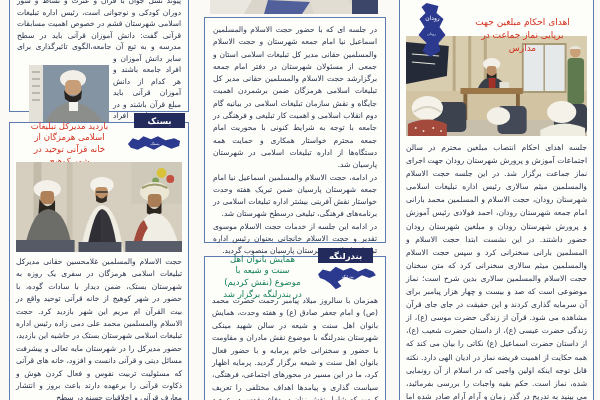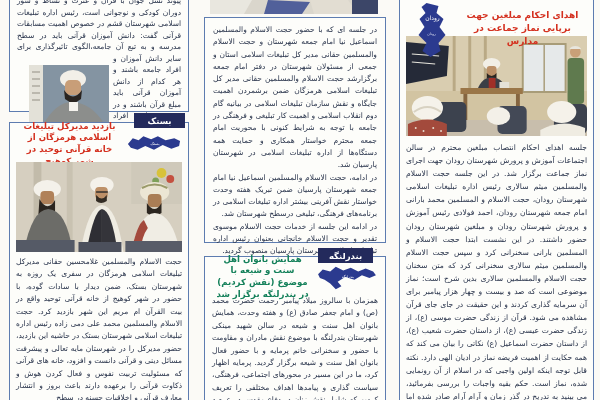--- a/index.html
+++ b/index.html
@@ -4,21 +4,21 @@
 <style>
   html,body{margin:0;padding:0;background:#e8e8e8;}
   .page{position:relative;width:600px;height:400px;background:#fbfaf6;overflow:hidden;
         font-family:"DejaVu Sans",sans-serif;direction:rtl;}
   .story-box{position:absolute;border:1.5px solid #5d7cb0;background:#fdfdfa;box-sizing:border-box;}
   .body-text{margin:0;font-size:7.5px;line-height:12.4px;text-align:justify;color:#27324a;
              white-space:pre-line;direction:rtl;}
   .section-tab{position:absolute;background:#232a5c;color:#ffffff;font-size:8.5px;font-weight:bold;
                display:flex;align-items:center;justify-content:center;z-index:5;letter-spacing:.5px;}
   .headline-row{display:flex;align-items:center;gap:3px;}
-  .headline{flex:1;margin:4px;text-align:center;font-weight:bold;font-size:8.6px;line-height:11.6px;}
+  .headline{flex:1;margin:11px;text-align:center;font-weight:normal;font-size:8.6px;line-height:11.6px;}
   .headline.red{color:#d4301f;}
   .headline.green{color:#14805a;}
   .map-icon{flex:none;}
   .photo{display:block;}
   svg{display:block;}
   
   #qeshm-box{left:9px;top:-12px;width:180px;height:124px;padding:6px 7px 4px;}
   #qeshm-box .body-text{line-height:11.5px;}
   .qeshm-photo{float:left;width:80px;height:60px;margin:1px 4px 0 12px;}
   #bastak-tab{left:134px;top:113px;width:51px;height:15px;}

